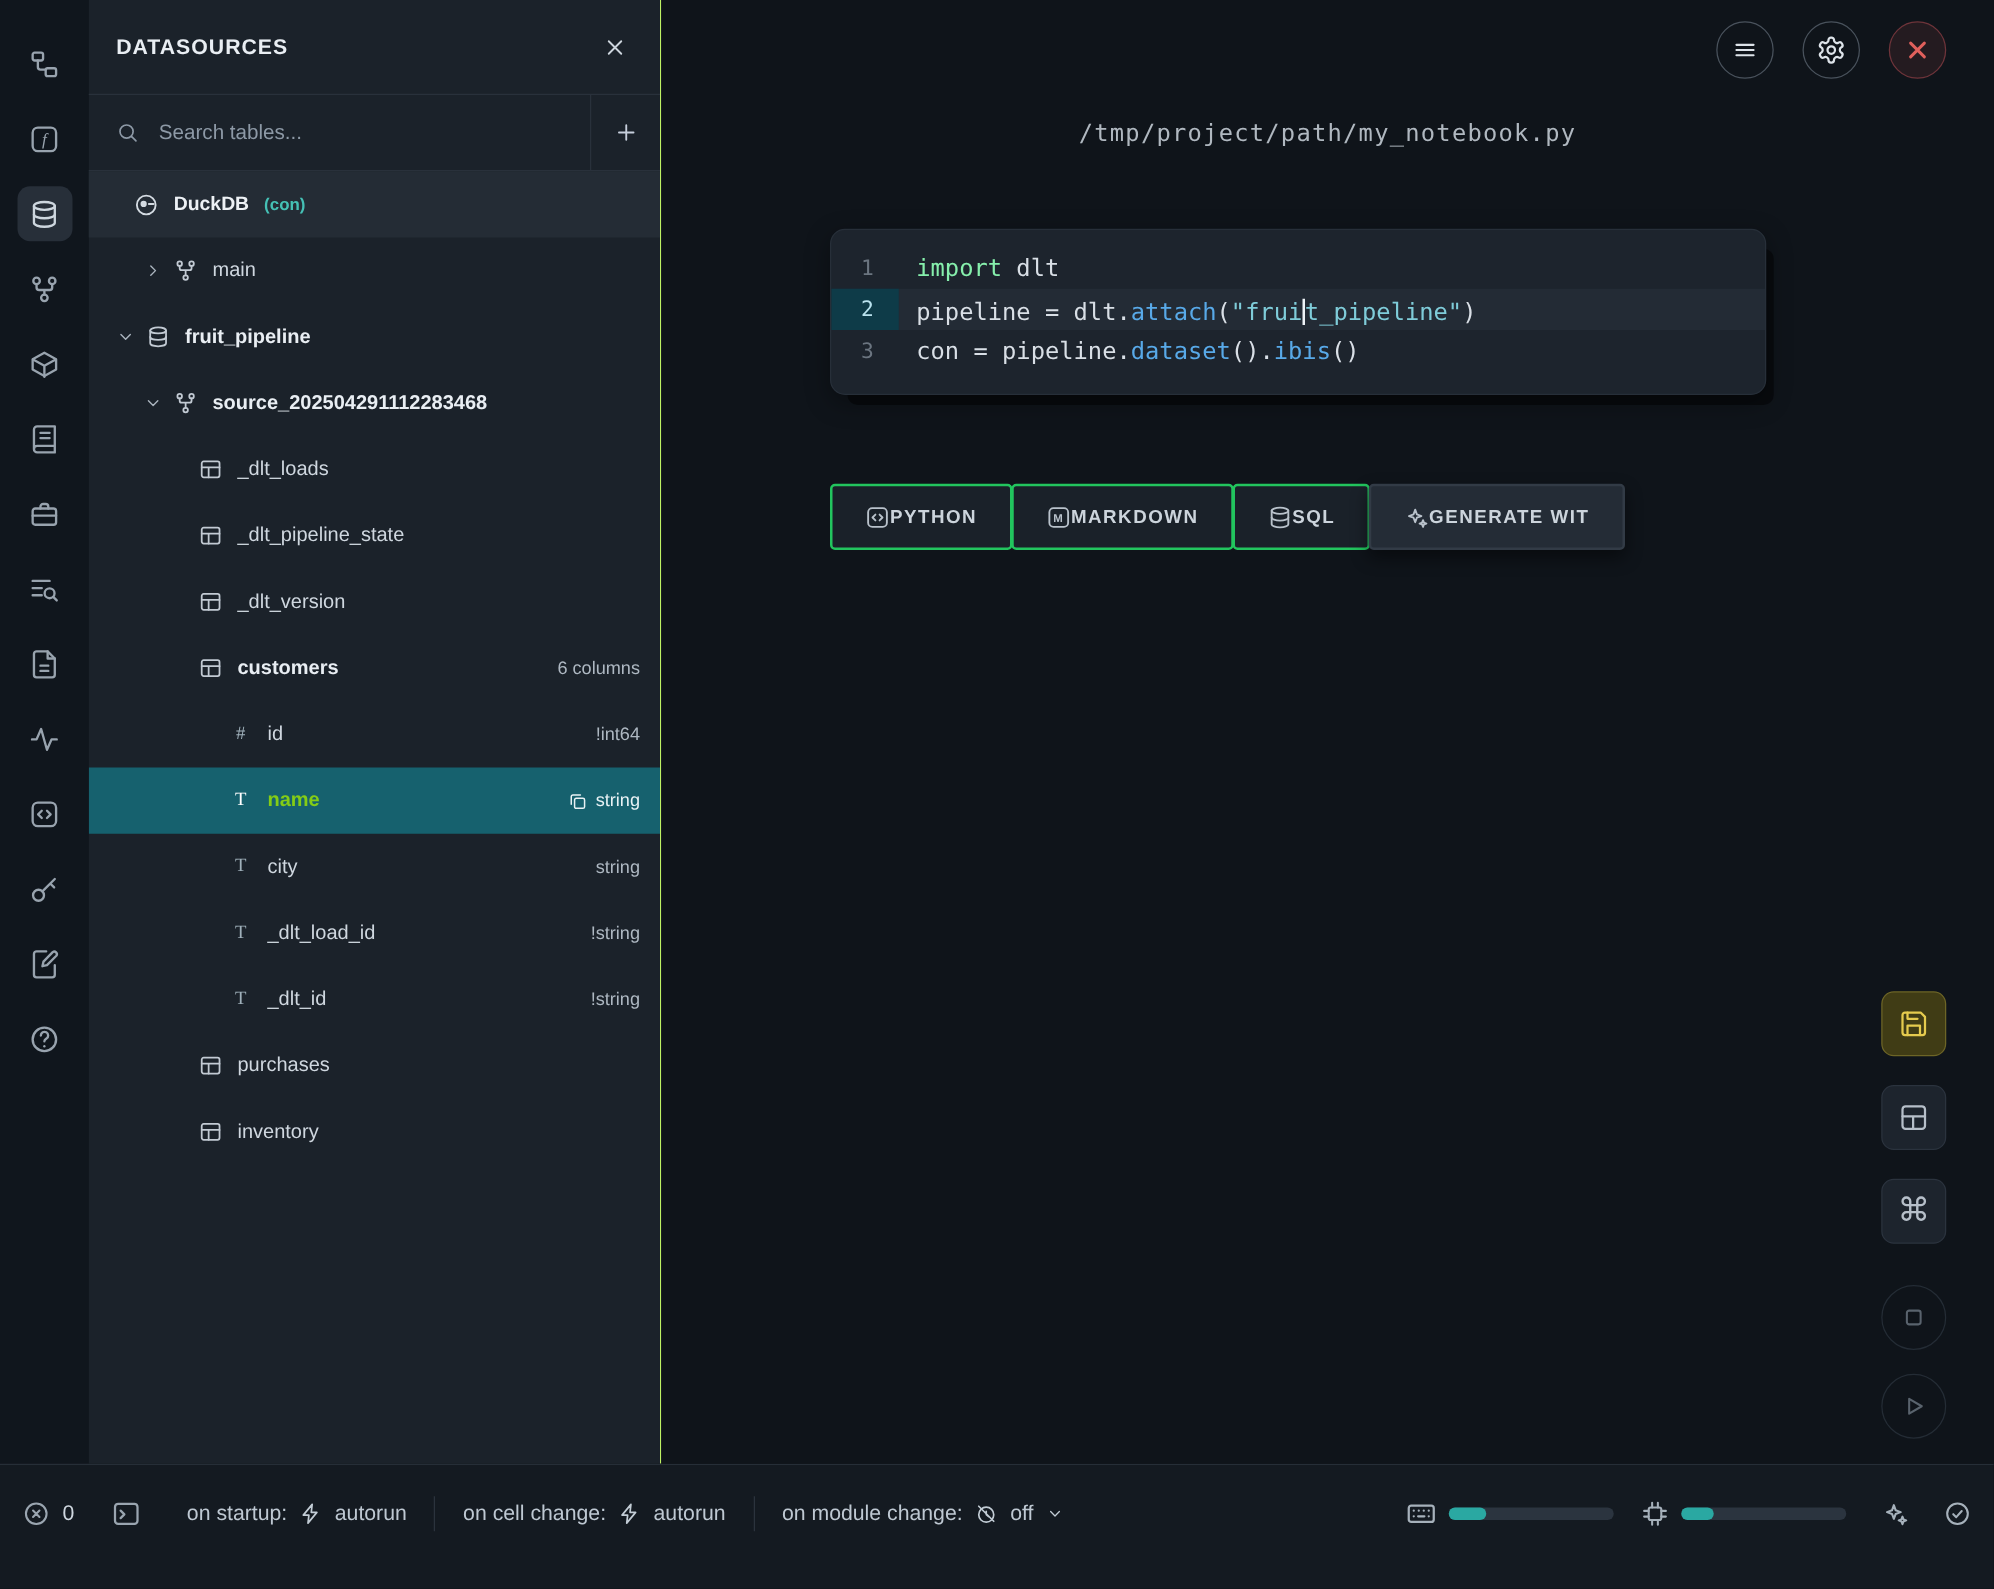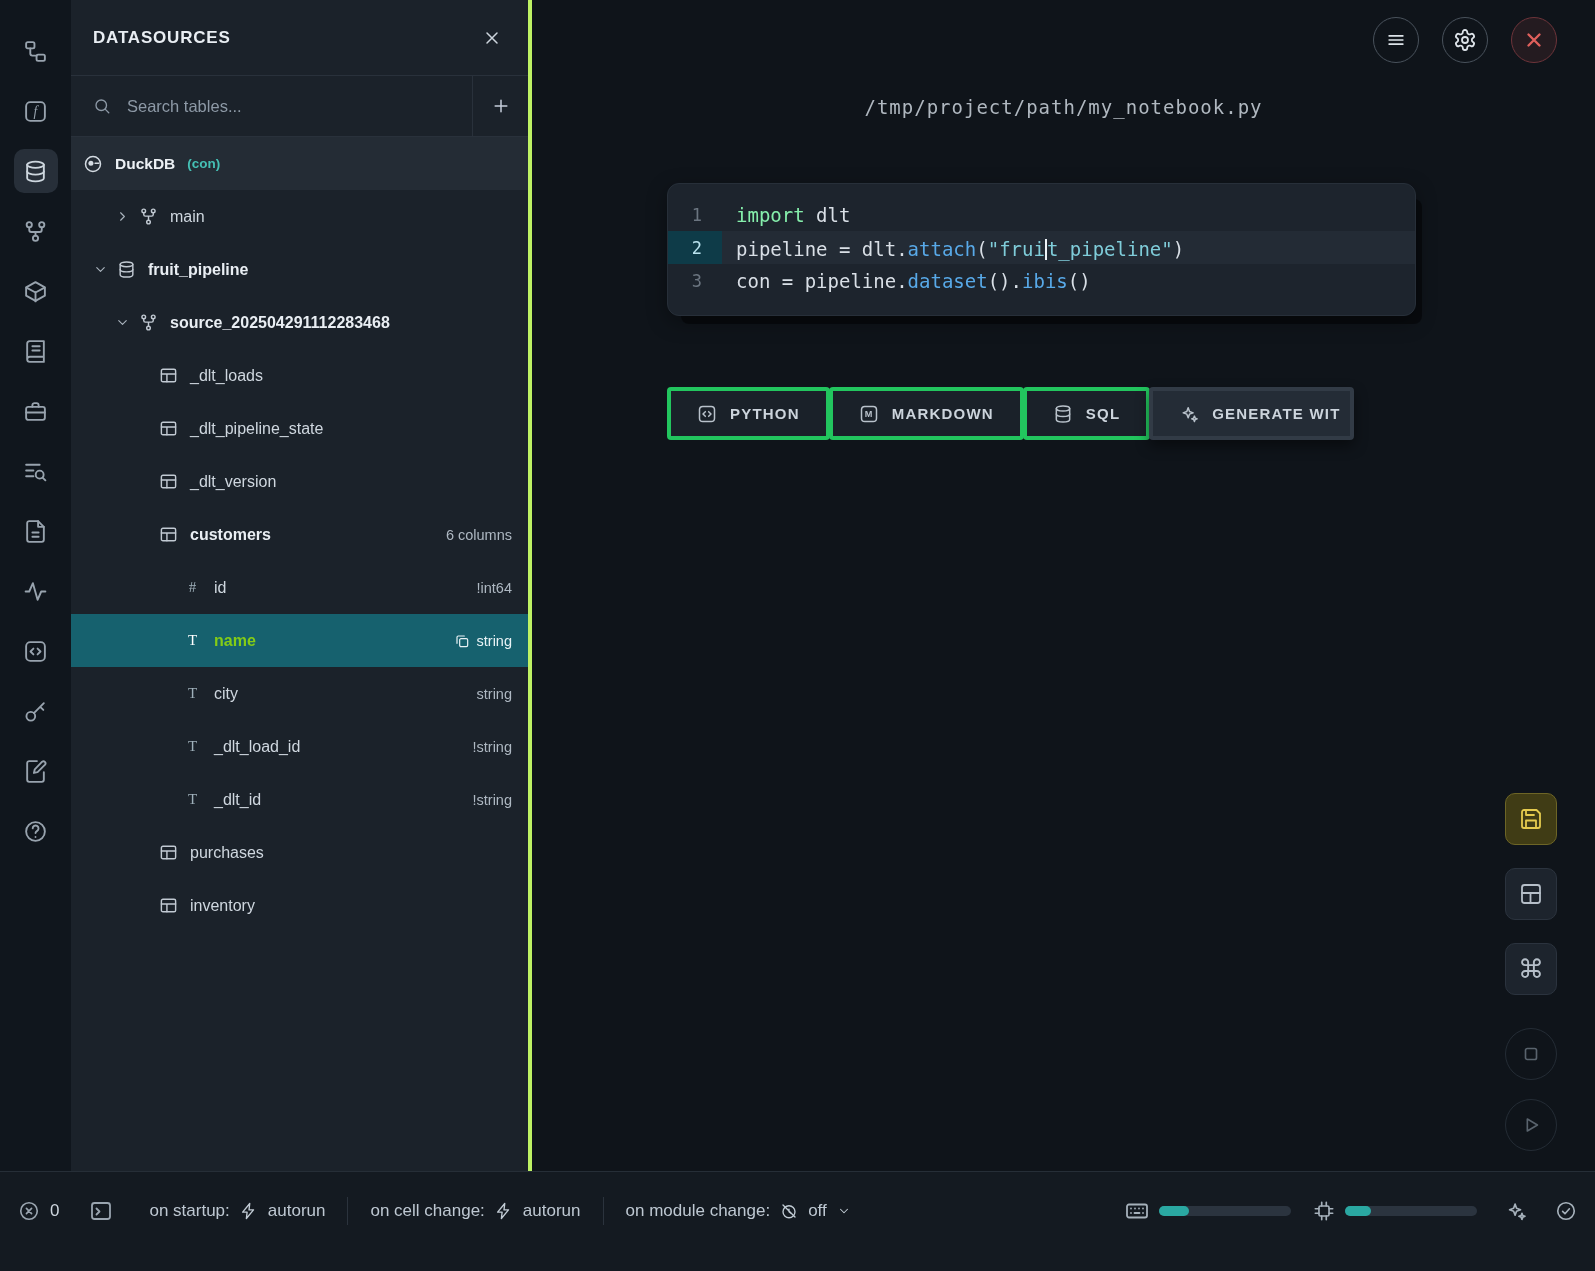--- a/index.html
+++ b/index.html
@@ -19,34 +19,34 @@
   .s22{width:22px;height:22px}.s24{width:24px;height:24px}.s25{width:25px;height:25px}
 
   
   .rail{width:71px;background:#10161d;display:flex;flex-direction:column;align-items:center;
         padding-top:29px;gap:16px;flex:none;}
   .rail-item{width:44px;height:44px;border-radius:10px;display:flex;align-items:center;justify-content:center;
              color:#98a3ae;cursor:pointer;}
   .rail-item.active{background:#272f39;color:#cdd6de;}
 
   
-  .panel{width:457px;background:#1b222a;flex:none;display:flex;flex-direction:column;border-right:4px solid #bef264;}
+  .panel{width:457px;background:#1b222a;flex:none;display:flex;flex-direction:column;border-right:1px solid #bef264;}
   .panel-header{height:75px;flex:none;display:flex;align-items:center;justify-content:space-between;
                 padding:0 26px 0 22px;border-bottom:1px solid #29313b;}
   .panel-title{font-size:17px;font-weight:700;letter-spacing:0.8px;color:#e9eef3;}
   .icon-btn{background:none;border:none;padding:0;color:#cdd5dd;cursor:pointer;display:flex;}
   .search-row{height:60px;flex:none;display:flex;align-items:stretch;border-bottom:1px solid #29313b;}
   .search-left{flex:1;display:flex;align-items:center;gap:14px;padding-left:22px;color:#8d99a6;}
   .search-input{flex:1;background:transparent;border:none;outline:none;color:#d7dee5;
                 font-size:16.5px;font-family:"Liberation Sans",sans-serif;}
   .search-input::placeholder{color:#8d99a6;}
   .add-btn{width:56px;border:none;border-left:1px solid #29313b;background:transparent;color:#c6cedb;
            display:flex;align-items:center;justify-content:center;cursor:pointer;}
   .conn-row{height:53px;flex:none;background:#242c35;display:flex;align-items:center;gap:12px;
-            padding-left:12px;cursor:pointer;text-align:right;}
+            padding-left:36px;cursor:pointer;text-align:right;}
   .conn-row .ic{color:#d4dbe2;}
   .conn-name{font-weight:700;font-size:15.5px;color:#edf1f5;}
   .conn-alias{color:#45c0b5;font-size:13.5px;font-weight:600;}
 
   .tree{flex:1;overflow:hidden;}
   .trow{height:53px;display:flex;align-items:center;padding-right:16px;font-size:16px;color:#cfd7df;cursor:pointer;}
   .trow .chev{width:15px;height:15px;color:#aab4be;margin-right:9px;}
   .trow .ticon{width:19px;height:19px;color:#c2cad3;margin-right:12px;}
   .trow .colglyph{width:19px;text-align:center;font-size:15px;color:#9fb0ba;margin-right:12px;
                   font-family:"Liberation Serif",serif;}
@@ -82,22 +82,22 @@
        color:#6b7580;font-size:17px;height:100%;display:flex;align-items:center;justify-content:flex-end;}
   .ccode{white-space:pre;color:#d9dfe6;padding-left:14px;}
   .cline.active{background:#232b35;}
   .cline.active .gut{background:#0e3b48;color:#b9e2ee;}
   .tk-kw{color:#86efac;margin-top:37px;}
   .tk-fn{color:#58a9e8;}
   .tk-str{color:#7fccd9;}
   .cursor{display:inline-block;width:2px;height:21px;background:#eef3f7;transform:translateY(4px);}
 
   .cell-type-row{position:absolute;left:135px;top:387px;display:flex;}
-  .ct-btn{height:53px;display:flex;align-items:center;gap:13px;padding:0 26px;background:#1a2129;
-          border:4px solid #22c55e;color:#ccd4dc;font-size:15px;font-weight:700;letter-spacing:1.2px;
+  .ct-btn{height:53px;display:flex;align-items:center;padding:0 26px;background:#1a2129;
+          border:2px solid #22c55e;color:#ccd4dc;font-size:15px;font-weight:700;letter-spacing:1.2px;
           cursor:pointer;border-radius:4px;margin-left:-1px;font-family:"Liberation Sans",sans-serif;}
   .ct-btn:first-child{margin-left:0;}
   .ct-btn .ic{color:#b9c2cb;}
   .ct-btn.raised{background:#242c36;border-color:#323b46;width:205px;flex:none;overflow:hidden;
                  white-space:nowrap;box-shadow:0 6px 14px rgba(0,0,0,0.45);justify-content:flex-start;}
 
   .side-actions{position:absolute;right:38px;top:0;width:52px;height:100%;}
   .sq-btn{position:absolute;width:52px;height:52px;border-radius:10px;display:flex;align-items:center;
           justify-content:center;cursor:pointer;border:1px solid #2b333e;background:#1d242d;color:#b6bfc9;padding:0;}
   .sq-btn.save{top:793px;background:#403c15;border-color:#6d6526;color:#e5cb4e;}

